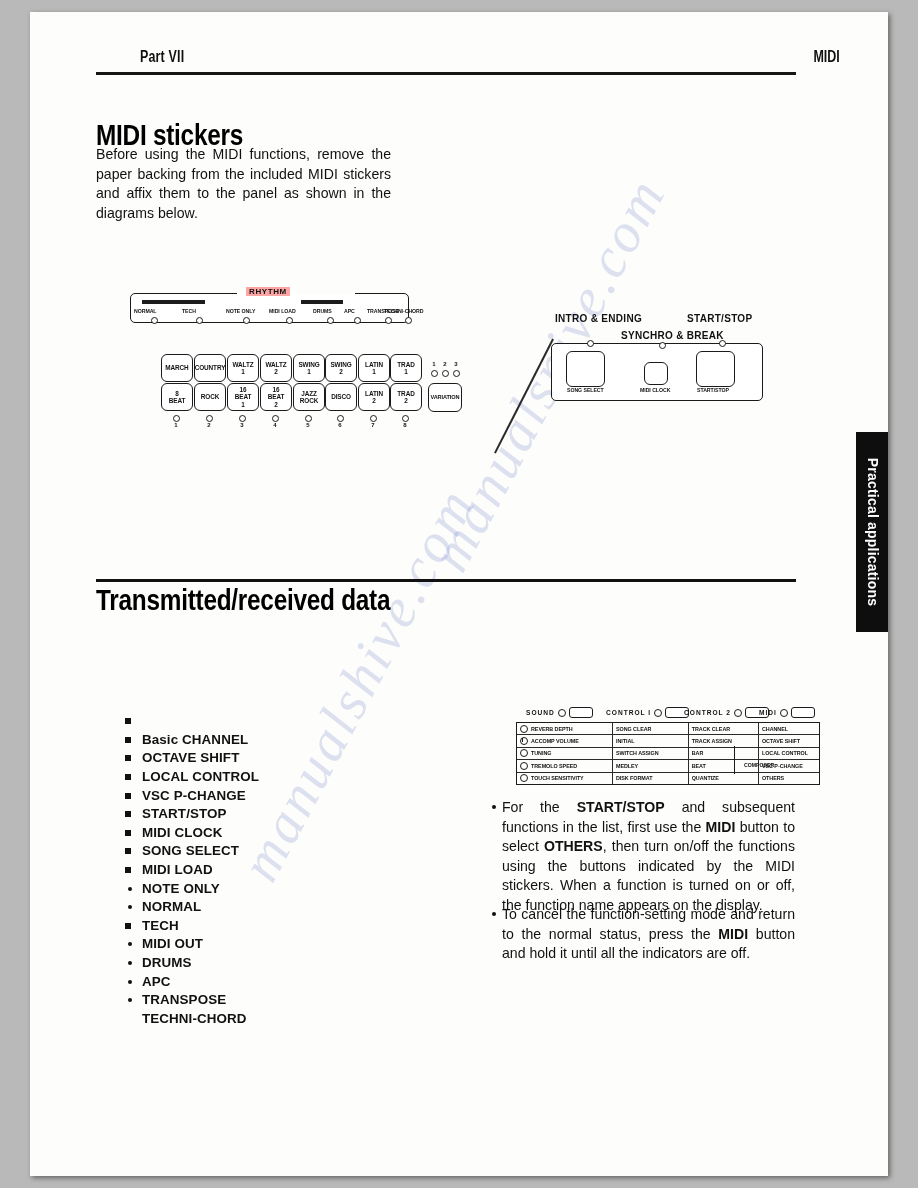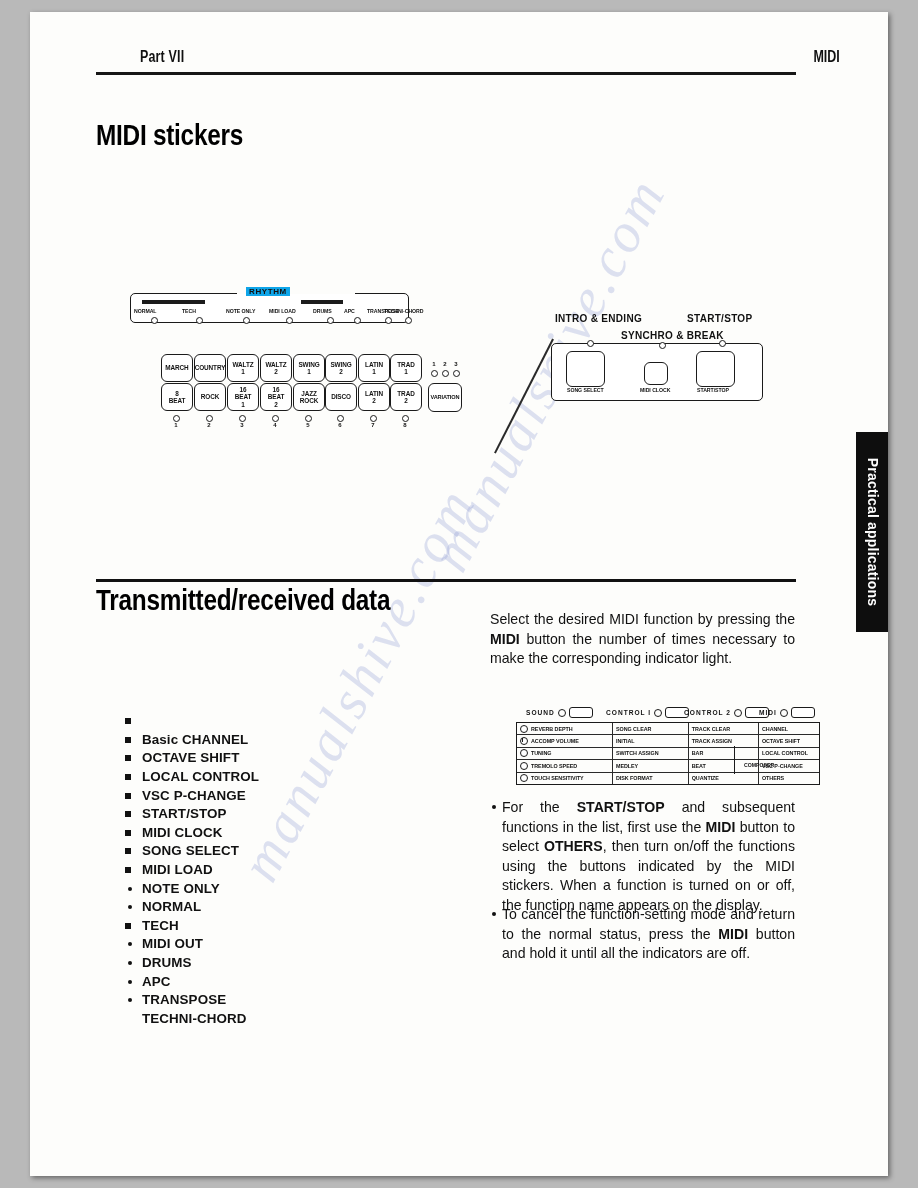--- a/index.html
+++ b/index.html
@@ -76,21 +76,21 @@
     white-space:nowrap;letter-spacing:-.05px;
   }
   .caplbl{
     position:absolute;font-size:10px;font-weight:bold;color:#111;
     white-space:nowrap;letter-spacing:.3px;
   }
   .blackbar{position:absolute;background:#1b1b1b;}
   .vline{position:absolute;background:#1b1b1b;}
   .bracketlbl{
     position:absolute;font-size:8px;font-weight:bold;color:#111;letter-spacing:.6px;
-    background:#0ea5e9;padding:0 3px;
+    background:#fca5a5;padding:0 3px;
   }
   .slash{
     position:absolute;width:1.6px;background:#2a2a2a;
     transform-origin:center;
   }
 
   
   .sticker{position:absolute;left:486px;top:694px;width:304px;}
   .sticker .hdr{position:relative;height:16px;}
   .sticker .hdrcell{position:absolute;display:flex;align-items:center;gap:3px;}
@@ -143,20 +143,21 @@
   <div class="wm a">manualsnive.com</div>
   <div class="wm b">manualshive.com</div>
 
   <div class="runhead">
     <span class="ttl">Part VII</span>
     <span class="right">MIDI</span>
   </div>
   <div class="rule"></div>
 
   <div class="h1" style="left:66px;top:107px;">MIDI stickers</div>
+  <div class="para" style="left:66px;top:133px;width:295px;">Before using the MIDI functions, remove the paper backing from the included MIDI stickers and affix them to the panel as shown in the diagrams below.</div>
 
   <div class="diagram">
 
     <div class="panelbox" style="left:100px;top:281px;width:277px;height:28px;"></div>
 
     <div class="vline" style="left:207px;top:281px;width:118px;height:1.4px;background:#fdfdfb;"></div>
     <div class="bracketlbl" style="left:216px;top:275px;">RHYTHM</div>
 
     <div class="blackbar" style="left:112px;top:288px;width:63px;height:4px;"></div>
     <div class="blackbar" style="left:271px;top:288px;width:42px;height:4px;"></div>
@@ -352,25 +353,20 @@
           </div>
           <div class="row">
             <div class="mk">
               <div class="dt"></div>
             </div>
             <div class="lbl">TECHNI-CHORD</div>
           </div>
         </div>
   </div>
 
-  <div class="para" style="left:460px;top:598px;width:305px;">
-    Select the desired MIDI function by pressing the
-    <b>MIDI</b> button the number of times necessary to
-    make the corresponding indicator light.
-  </div>
 
   <div class="sticker">
     <div class="hdr">
       <div class="hdrcell" style="left:10px;top:1px;">
         <span class="t">SOUND</span>
         <span class="ring"></span>
         <span class="pad"></span>
       </div>
       <div class="hdrcell" style="left:90px;top:1px;">
         <span class="t">CONTROL I</span>

